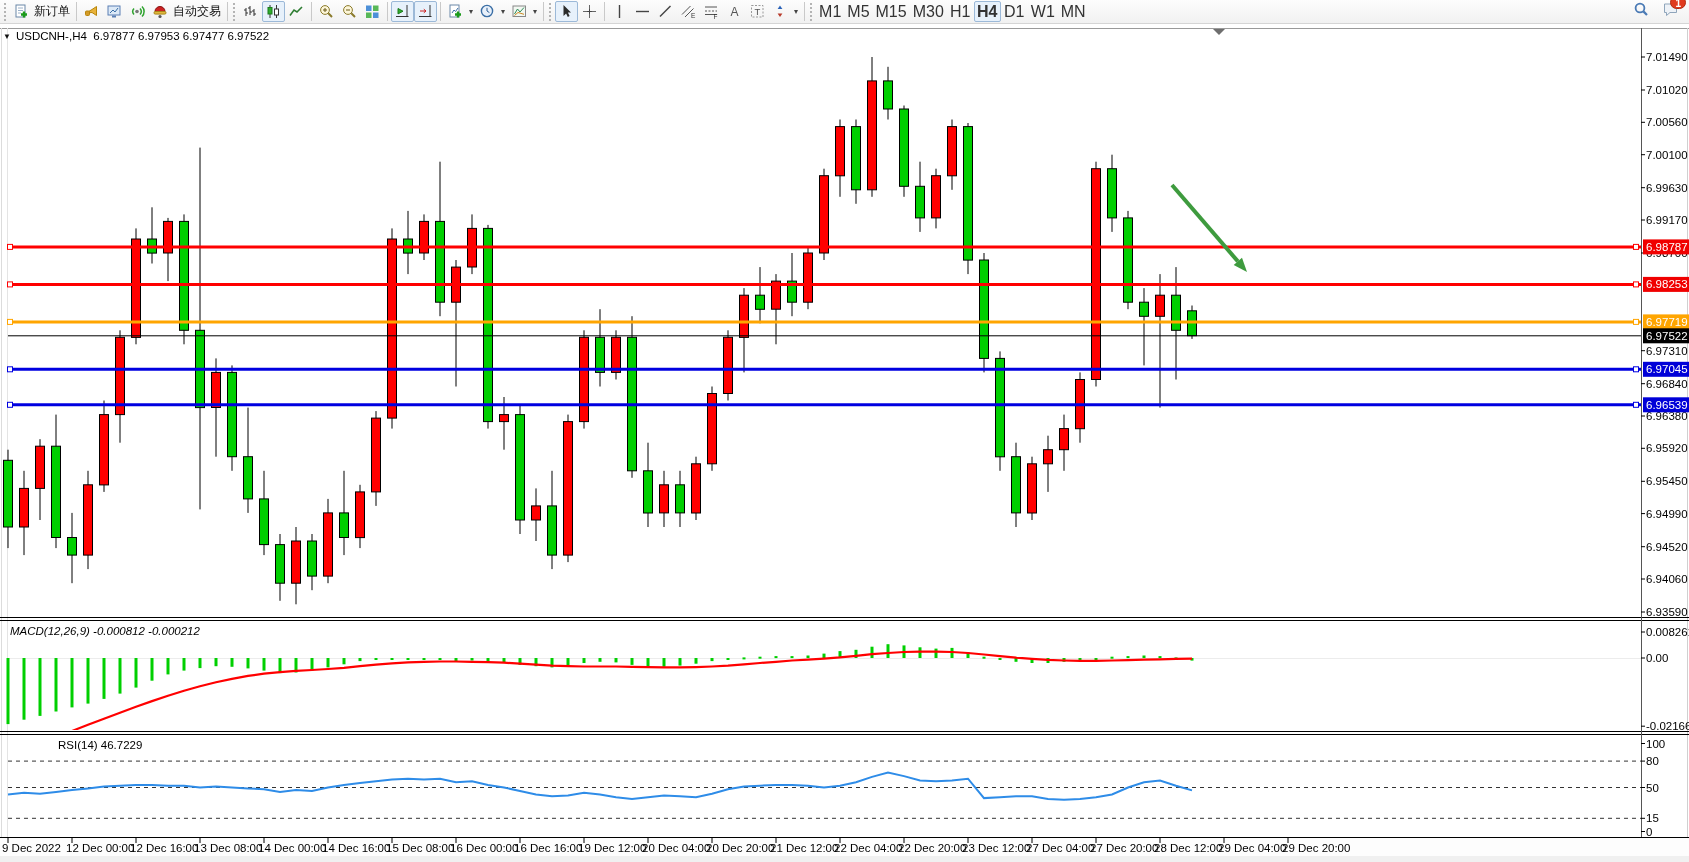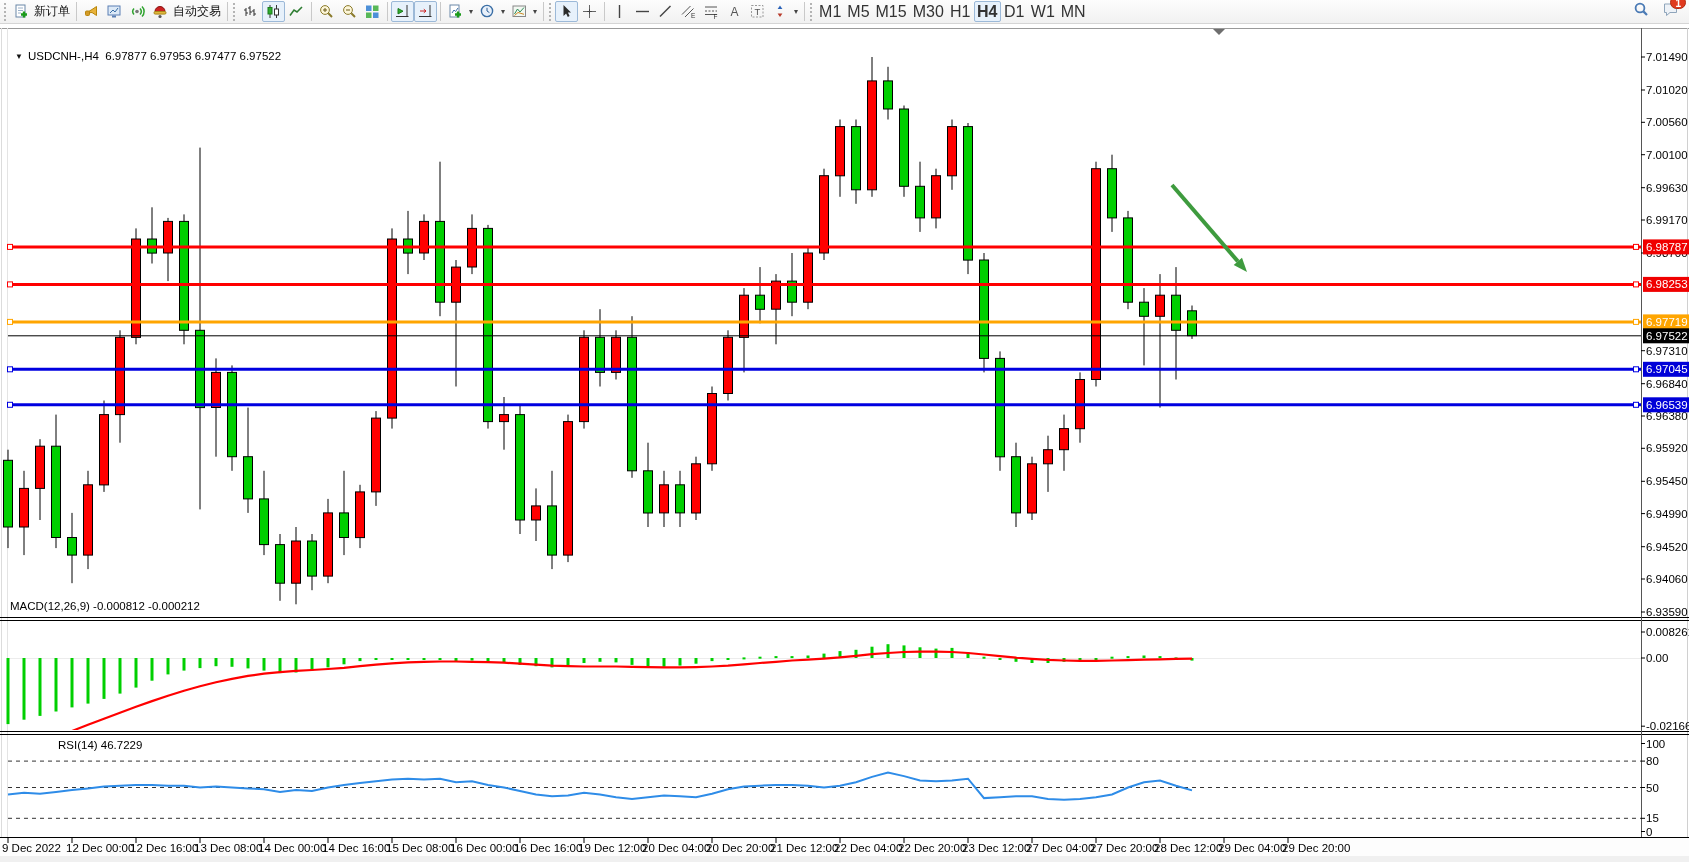--- a/index.html
+++ b/index.html
@@ -539,16 +539,16 @@
       <text x="1026" y="828" font-size="11.5" fill="#000">27 Dec 04:00</text>
       <line x1="1096" y1="814" x2="1096" y2="819" stroke="#000"></line>
       <text x="1090" y="828" font-size="11.5" fill="#000">27 Dec 20:00</text>
       <line x1="1160" y1="814" x2="1160" y2="819" stroke="#000"></line>
       <text x="1154" y="828" font-size="11.5" fill="#000">28 Dec 12:00</text>
       <line x1="1224" y1="814" x2="1224" y2="819" stroke="#000"></line>
       <text x="1218" y="828" font-size="11.5" fill="#000">29 Dec 04:00</text>
       <line x1="1288" y1="814" x2="1288" y2="819" stroke="#000"></line>
       <text x="1282" y="828" font-size="11.5" fill="#000">29 Dec 20:00</text>
     </svg>
-  <div class="ovl" style="left:15px; top:6px;margin-top:20px;"><span class="tri">▼</span><span>USDCNH-,H4  6.97877 6.97953 6.97477 6.97522</span></div>
-  <div class="ovl" style="left:10px; top:576px;">MACD(12,26,9) -0.000812 -0.000212</div>
+  <div class="ovl" style="left:3px; top:6px;"><span class="tri">▼</span><span>USDCNH-,H4  6.97877 6.97953 6.97477 6.97522</span></div>
+  <div class="ovl" style="left:10px; top:601px;font-style:italic;">MACD(12,26,9) -0.000812 -0.000212</div>
   <div class="ovl" style="left:10px; top:715px;padding-left:48px;">RSI(14) 46.7229</div>
 </div>
 
 </body></html>

